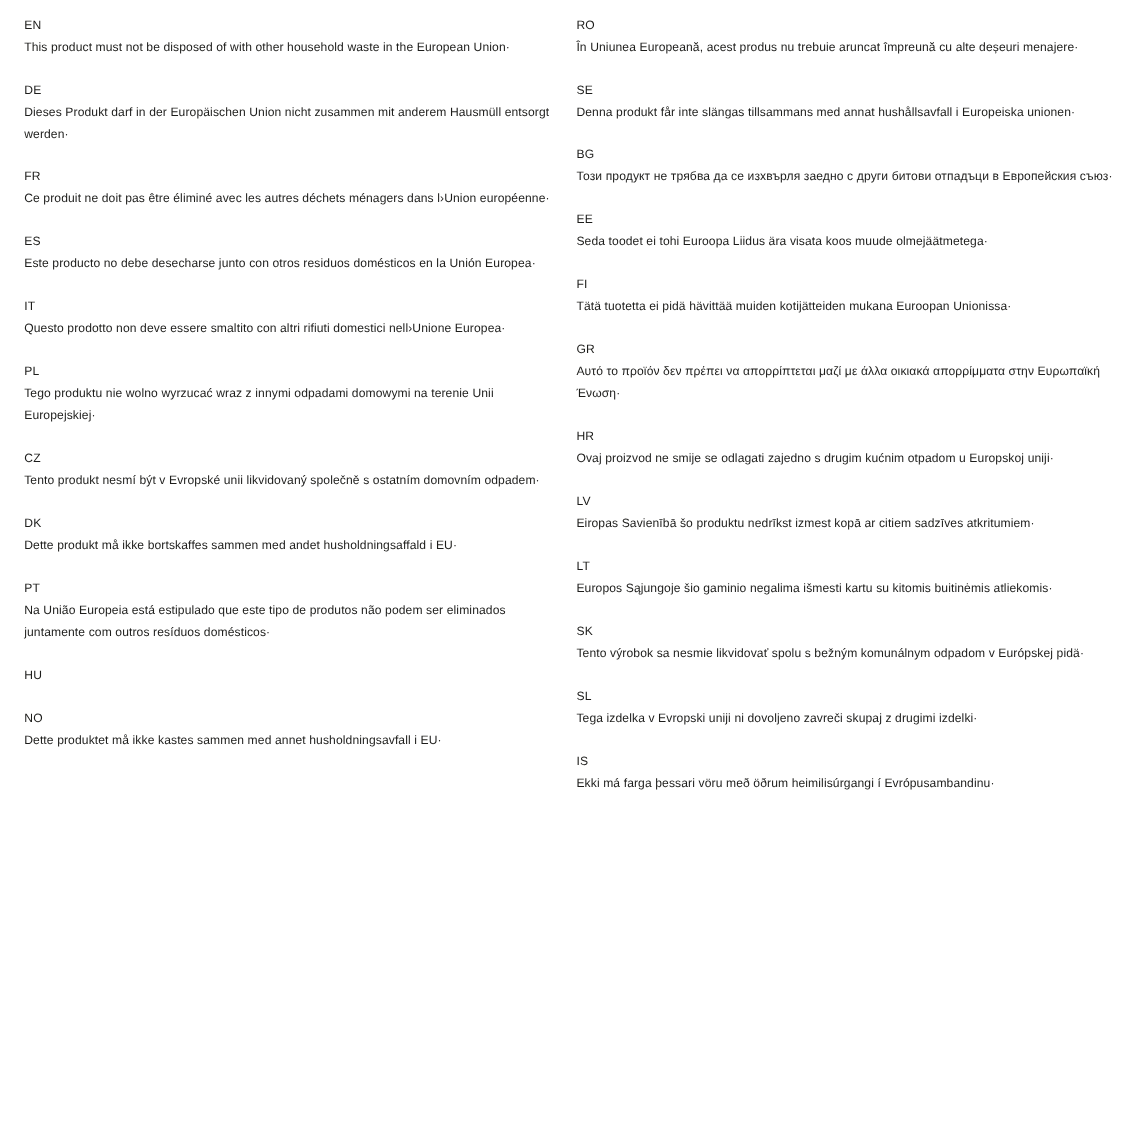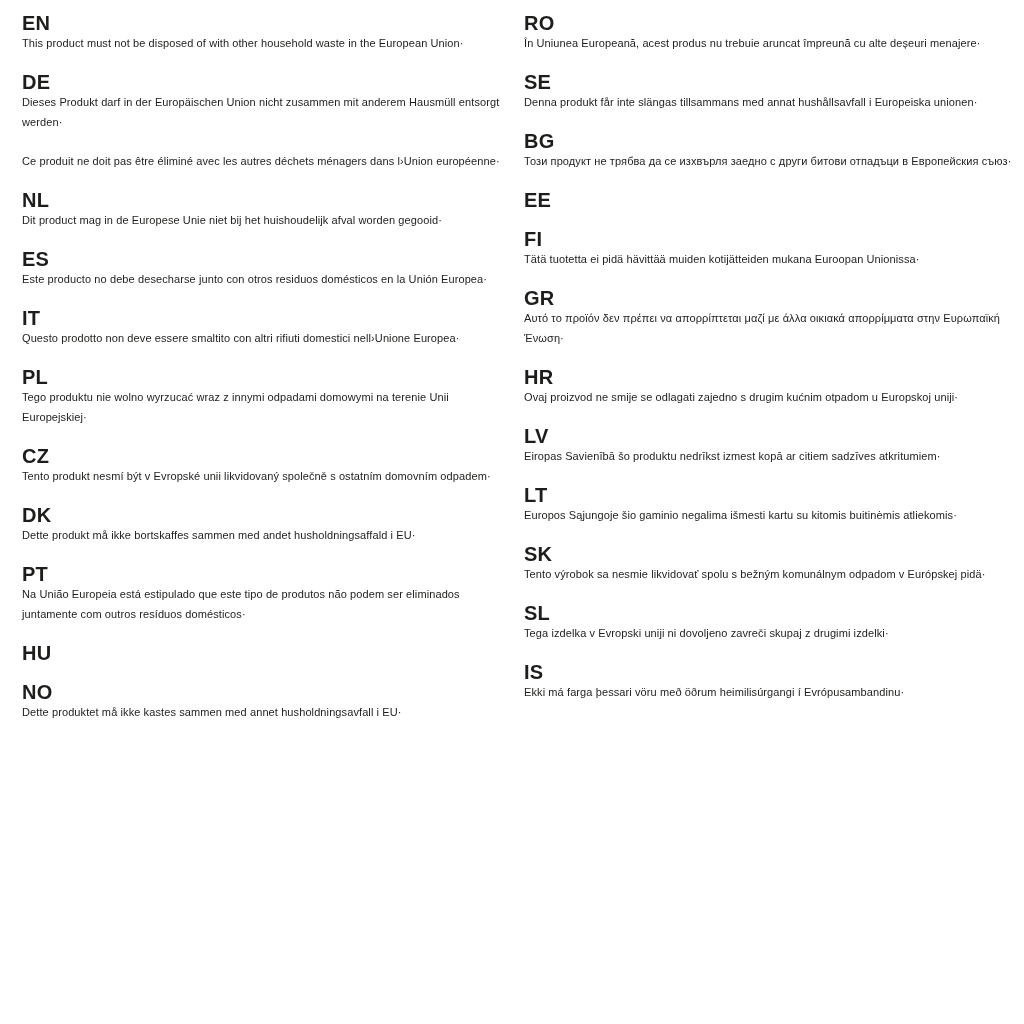--- a/index.html
+++ b/index.html
@@ -22,22 +22,22 @@
     grid-template-columns: 492px 1fr;
     column-gap: 10px;
   }
   .column {
     min-width: 0;
   }
   .entry {
     margin-bottom: 19px;
   }
   .code {
-    font-weight: bold;
-    font-size: 20px;
+    font-weight: normal;
+    font-size: 11px;
     line-height: 20px;
     letter-spacing: 0.2px;
   }
   .text {
     font-size: 11px;
     line-height: 20px;
     letter-spacing: 0.1px;
   }
 </style>
 </head>
@@ -48,25 +48,22 @@
   <div class="column">
     <div class="entry">
       <div class="code">EN</div>
       <div class="text">This product must not be disposed of with other household waste in the European Union·</div>
     </div>
     <div class="entry">
       <div class="code">DE</div>
       <div class="text">Dieses Produkt darf in der Europäischen Union nicht zusammen mit anderem Hausmüll entsorgt werden·</div>
     </div>
     <div class="entry">
+      <div class="code">FR</div>
       <div class="text">Ce produit ne doit pas être éliminé avec les autres déchets ménagers dans l›Union européenne·</div>
-    </div>
-    <div class="entry">
-      <div class="code">NL</div>
-      <div class="text">Dit product mag in de Europese Unie niet bij het huishoudelijk afval worden gegooid·</div>
     </div>
     <div class="entry">
       <div class="code">ES</div>
       <div class="text">Este producto no debe desecharse junto con otros residuos domésticos en la Unión Europea·</div>
     </div>
     <div class="entry">
       <div class="code">IT</div>
       <div class="text">Questo prodotto non deve essere smaltito con altri rifiuti domestici nell›Unione Europea·</div>
     </div>
     <div class="entry">
@@ -102,20 +99,21 @@
     <div class="entry">
       <div class="code">SE</div>
       <div class="text">Denna produkt får inte slängas tillsammans med annat hushållsavfall i Europeiska unionen·</div>
     </div>
     <div class="entry">
       <div class="code">BG</div>
       <div class="text">Този продукт не трябва да се изхвърля заедно с други битови отпадъци в Европейския съюз·</div>
     </div>
     <div class="entry">
       <div class="code">EE</div>
+      <div class="text">Seda toodet ei tohi Euroopa Liidus ära visata koos muude olmejäätmetega·</div>
     </div>
     <div class="entry">
       <div class="code">FI</div>
       <div class="text">Tätä tuotetta ei pidä hävittää muiden kotijätteiden mukana Euroopan Unionissa·</div>
     </div>
     <div class="entry">
       <div class="code">GR</div>
       <div class="text">Αυτό το προϊόν δεν πρέπει να απορρίπτεται μαζί με άλλα οικιακά απορρίμματα στην Ευρωπαϊκή Ένωση·</div>
     </div>
     <div class="entry">

